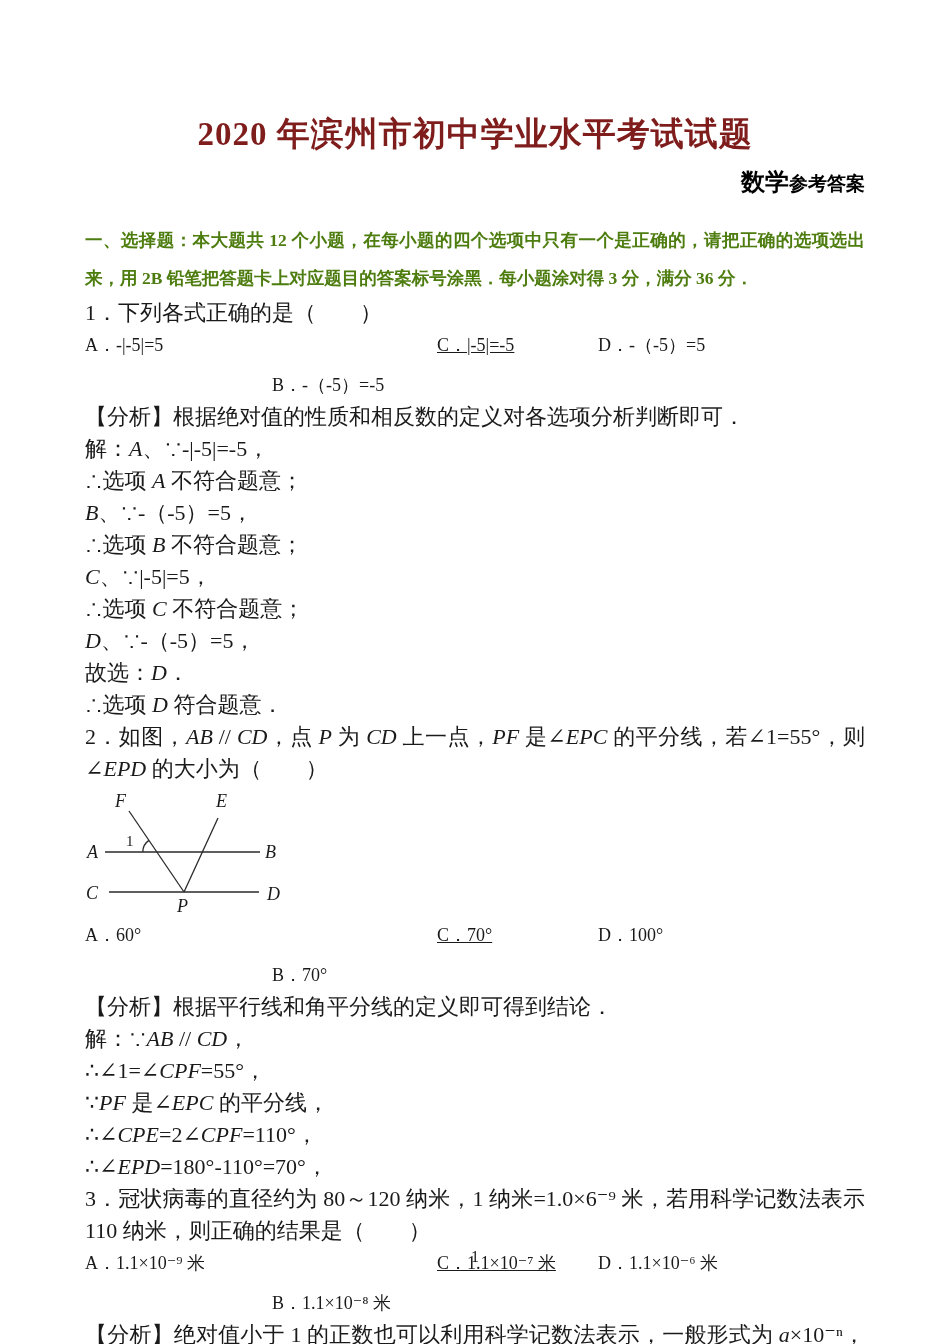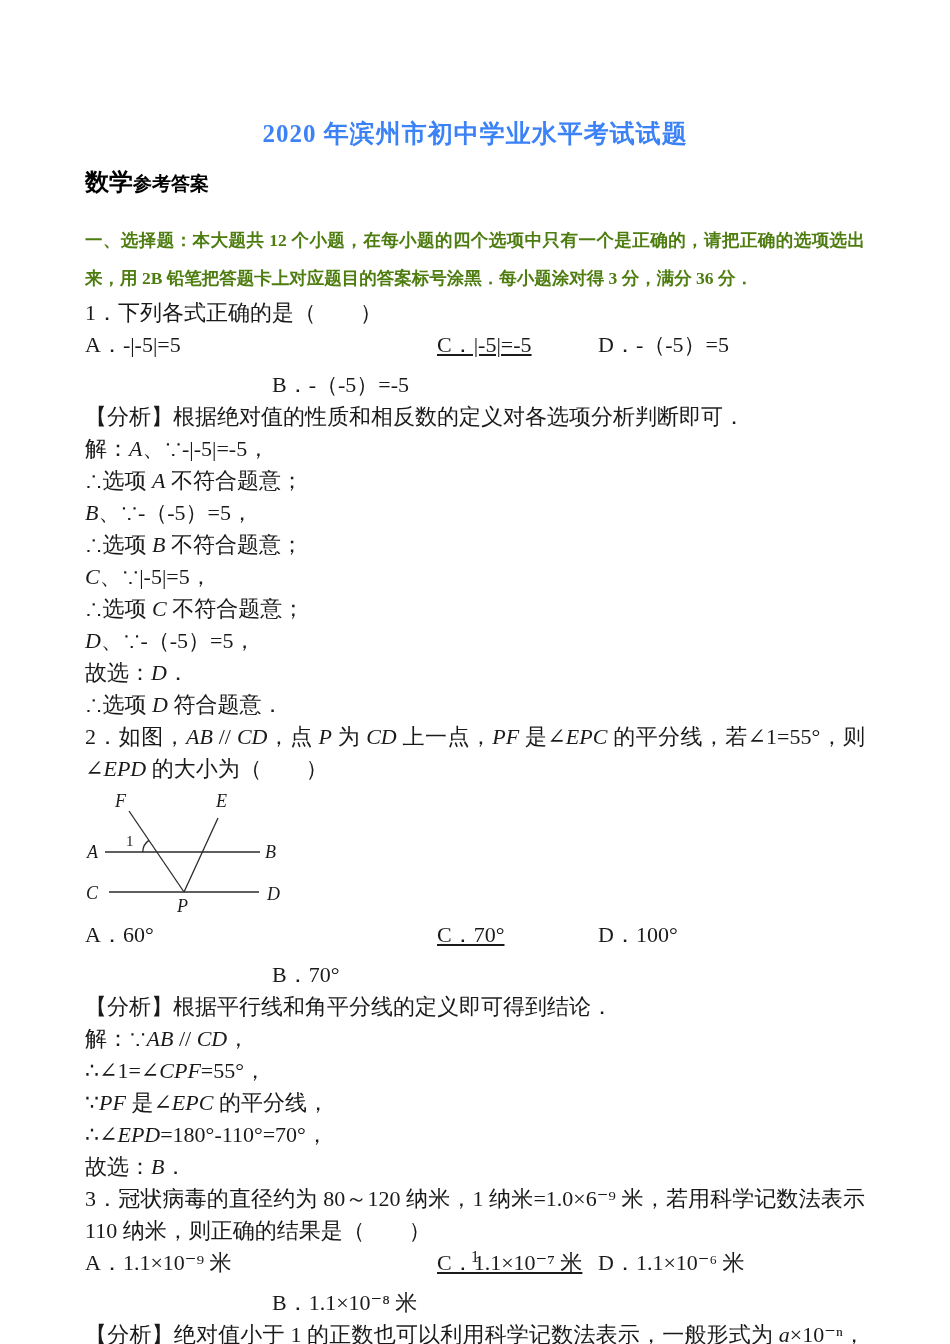--- a/index.html
+++ b/index.html
@@ -7,34 +7,34 @@
     position:relative;
     width:950px; height:1344px;
     background:#ffffff;
     color:#1a1a1a;
     font-family:"Liberation Serif","DejaVu Serif",serif;
     overflow:hidden;
   }
   .content { position:absolute; left:85px; top:114px; width:780px; }
   .title {
     margin:0; padding:0;
-    font-size:25px; font-weight:bold;
+    font-size:33px; font-weight:bold;
     text-align:center; line-height:40px;
-    letter-spacing:1px; color:#3b82f6;
+    letter-spacing:1px; color:#7f1d1d;
   }
-  .subtitle { text-align:left; margin-top:10px; line-height:36px; color:#000; }
+  .subtitle { text-align:right; margin-top:10px; line-height:36px; color:#000; }
   .subtitle .subject { font-size:24px; font-weight:bold; }
   .subtitle .rest   { font-size:19px; font-weight:bold; }
   .instructions {
     margin:18px 0 0 0;
     font-weight:bold; font-size:17.5px;
     line-height:38px; text-align:justify; color:#4d7c0f;
   }
   .line  { margin:0; font-size:22px; line-height:32px; text-align:justify; }
-  .options-row { display:flex; font-size:22px; line-height:32px; }
+  .options-row { display:flex; font-size:18px; line-height:32px; }
   .options-row .opt:nth-child(1){ width:187px; }
   .options-row .opt:nth-child(2){ width:165px;margin-top:40px; }
   .options-row .opt:nth-child(3){ width:161px;text-decoration:underline; }
   .options-row .opt:nth-child(4){ flex:1; }
   .figure { height:132px; margin:2px 0 0 0; }
   .figure svg text {
     font-family:"Liberation Serif","DejaVu Serif",serif;
     font-size:18px; font-style:italic; fill:#1a1a1a;
   }
   .figure svg text.num { font-style:normal; font-size:15px; }
@@ -104,22 +104,22 @@
     <div class="options-row">
       <span class="opt">A．60°</span>
       <span class="opt">B．70°</span>
       <span class="opt">C．70°</span>
       <span class="opt">D．100°</span>
     </div>
     <p class="line">【分析】根据平行线和角平分线的定义即可得到结论．</p>
     <p class="line m">解：∵<i>AB</i> // <i>CD</i>，</p>
     <p class="line m">∴∠1=∠<i>CPF</i>=55°，</p>
     <p class="line m">∵<i>PF</i> 是∠<i>EPC</i> 的平分线，</p>
+    <p class="line m">∴∠<i>CPE</i>=2∠<i>CPF</i>=110°，</p>
     <p class="line m">∴∠<i>EPD</i>=180°-110°=70°，</p>
-    <p class="line m">故选：<i>B</i>．</p>
 
     <p class="line">3．冠状病毒的直径约为 80～120 纳米，1 纳米=1.0×6⁻⁹ 米，若用科学记数法表示 110 纳米，则正确的结果是（　　）</p>
     <div class="options-row">
       <span class="opt">A．1.1×10⁻⁹ 米</span>
       <span class="opt">B．1.1×10⁻⁸ 米</span>
       <span class="opt">C．1.1×10⁻⁷ 米</span>
       <span class="opt">D．1.1×10⁻⁶ 米</span>
     </div>
     <p class="line m">【分析】绝对值小于 1 的正数也可以利用科学记数法表示，一般形式为 <i>a</i>×10⁻ⁿ，与较大数的科学记数法不</p>
 

